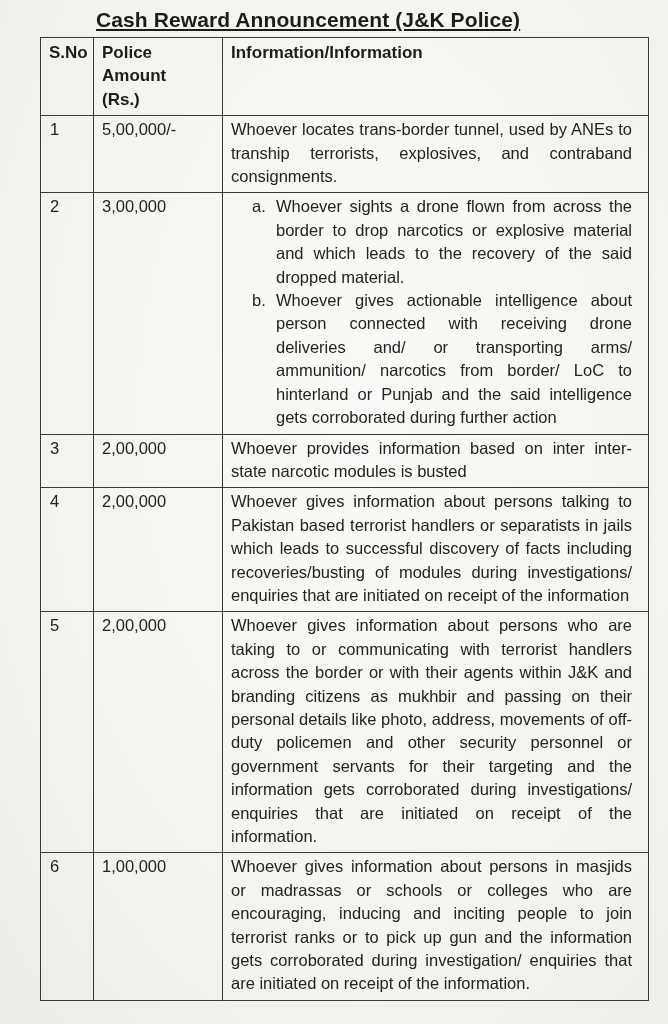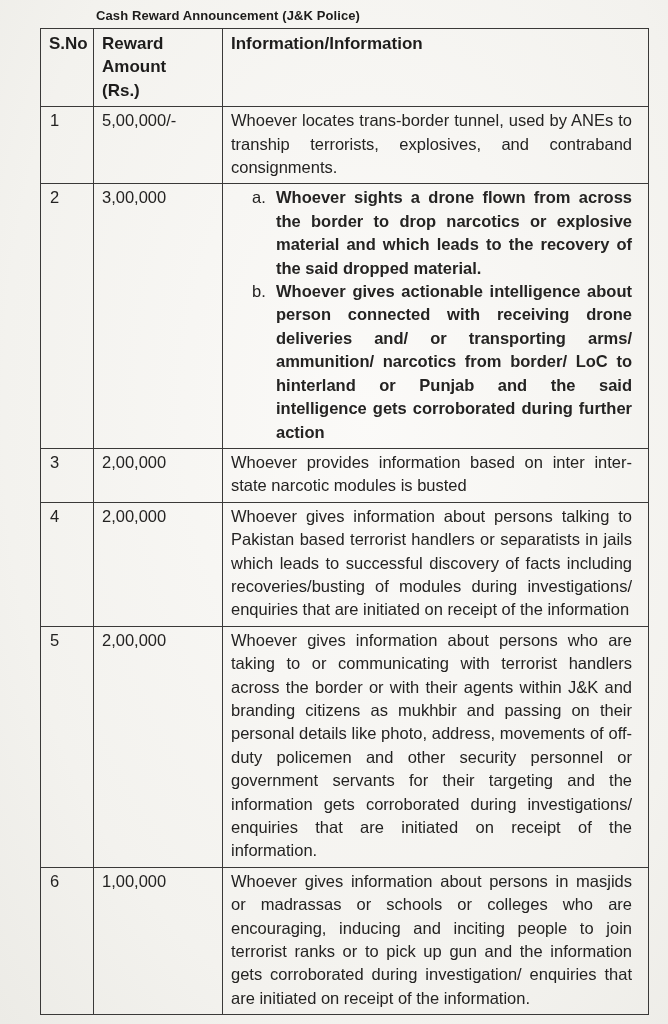--- a/index.html
+++ b/index.html
@@ -11,25 +11,26 @@
     height: 1024px;
     background:
       radial-gradient(ellipse at 55% 40%, #fbfaf8 0%, #f3f2ee 70%, #ecebe6 100%);
     color: #222120;
     overflow: hidden;
   }
   .page {
     padding: 7px 19px 6px 40px;
   }
   .doc-title {
-    font-size: 13px;
+    font-size: 21px;
     font-weight: bold;
     color: #1c1b1a;
     margin: 1px 0 5px 56px;
     letter-spacing: 0.1px;
+    text-decoration: underline;
   }
   table.reward-table {
     border-collapse: collapse;
     width: 608px;
     table-layout: fixed;
   }
   .reward-table th, .reward-table td {
     border: 1.6px solid #3a3938;
     vertical-align: top;
     padding: 2px 16px 4px 8px;
@@ -53,40 +54,39 @@
   .sub-item {
     display: flex;
     text-align: justify;
   }
   .sub-marker {
     flex: 0 0 24px;
   }
   .sub-text {
     flex: 1 1 auto;
     text-align: justify;
-    font-weight: bold;
   }
 </style>
 </head>
 <body>
 
 <div class="page">
 
   <div class="doc-title">Cash Reward Announcement (J&amp;K Police)</div>
 
   <table class="reward-table">
     <colgroup>
       <col class="col-sno">
       <col class="col-amt">
       <col class="col-info">
     </colgroup>
     <thead>
       <tr>
         <th>S.No</th>
-        <th>Reward Amount  (Rs.)</th>
+        <th>Police Amount  (Rs.)</th>
         <th>Information/Information</th>
       </tr>
     </thead>
     <tbody>
 
       <tr>
         <td class="cell-sno">1</td>
         <td class="cell-amt">5,00,000/-</td>
         <td class="cell-info">Whoever locates trans-border tunnel, used by ANEs to tranship  terrorists, explosives, and  contraband consignments.</td>
       </tr>

